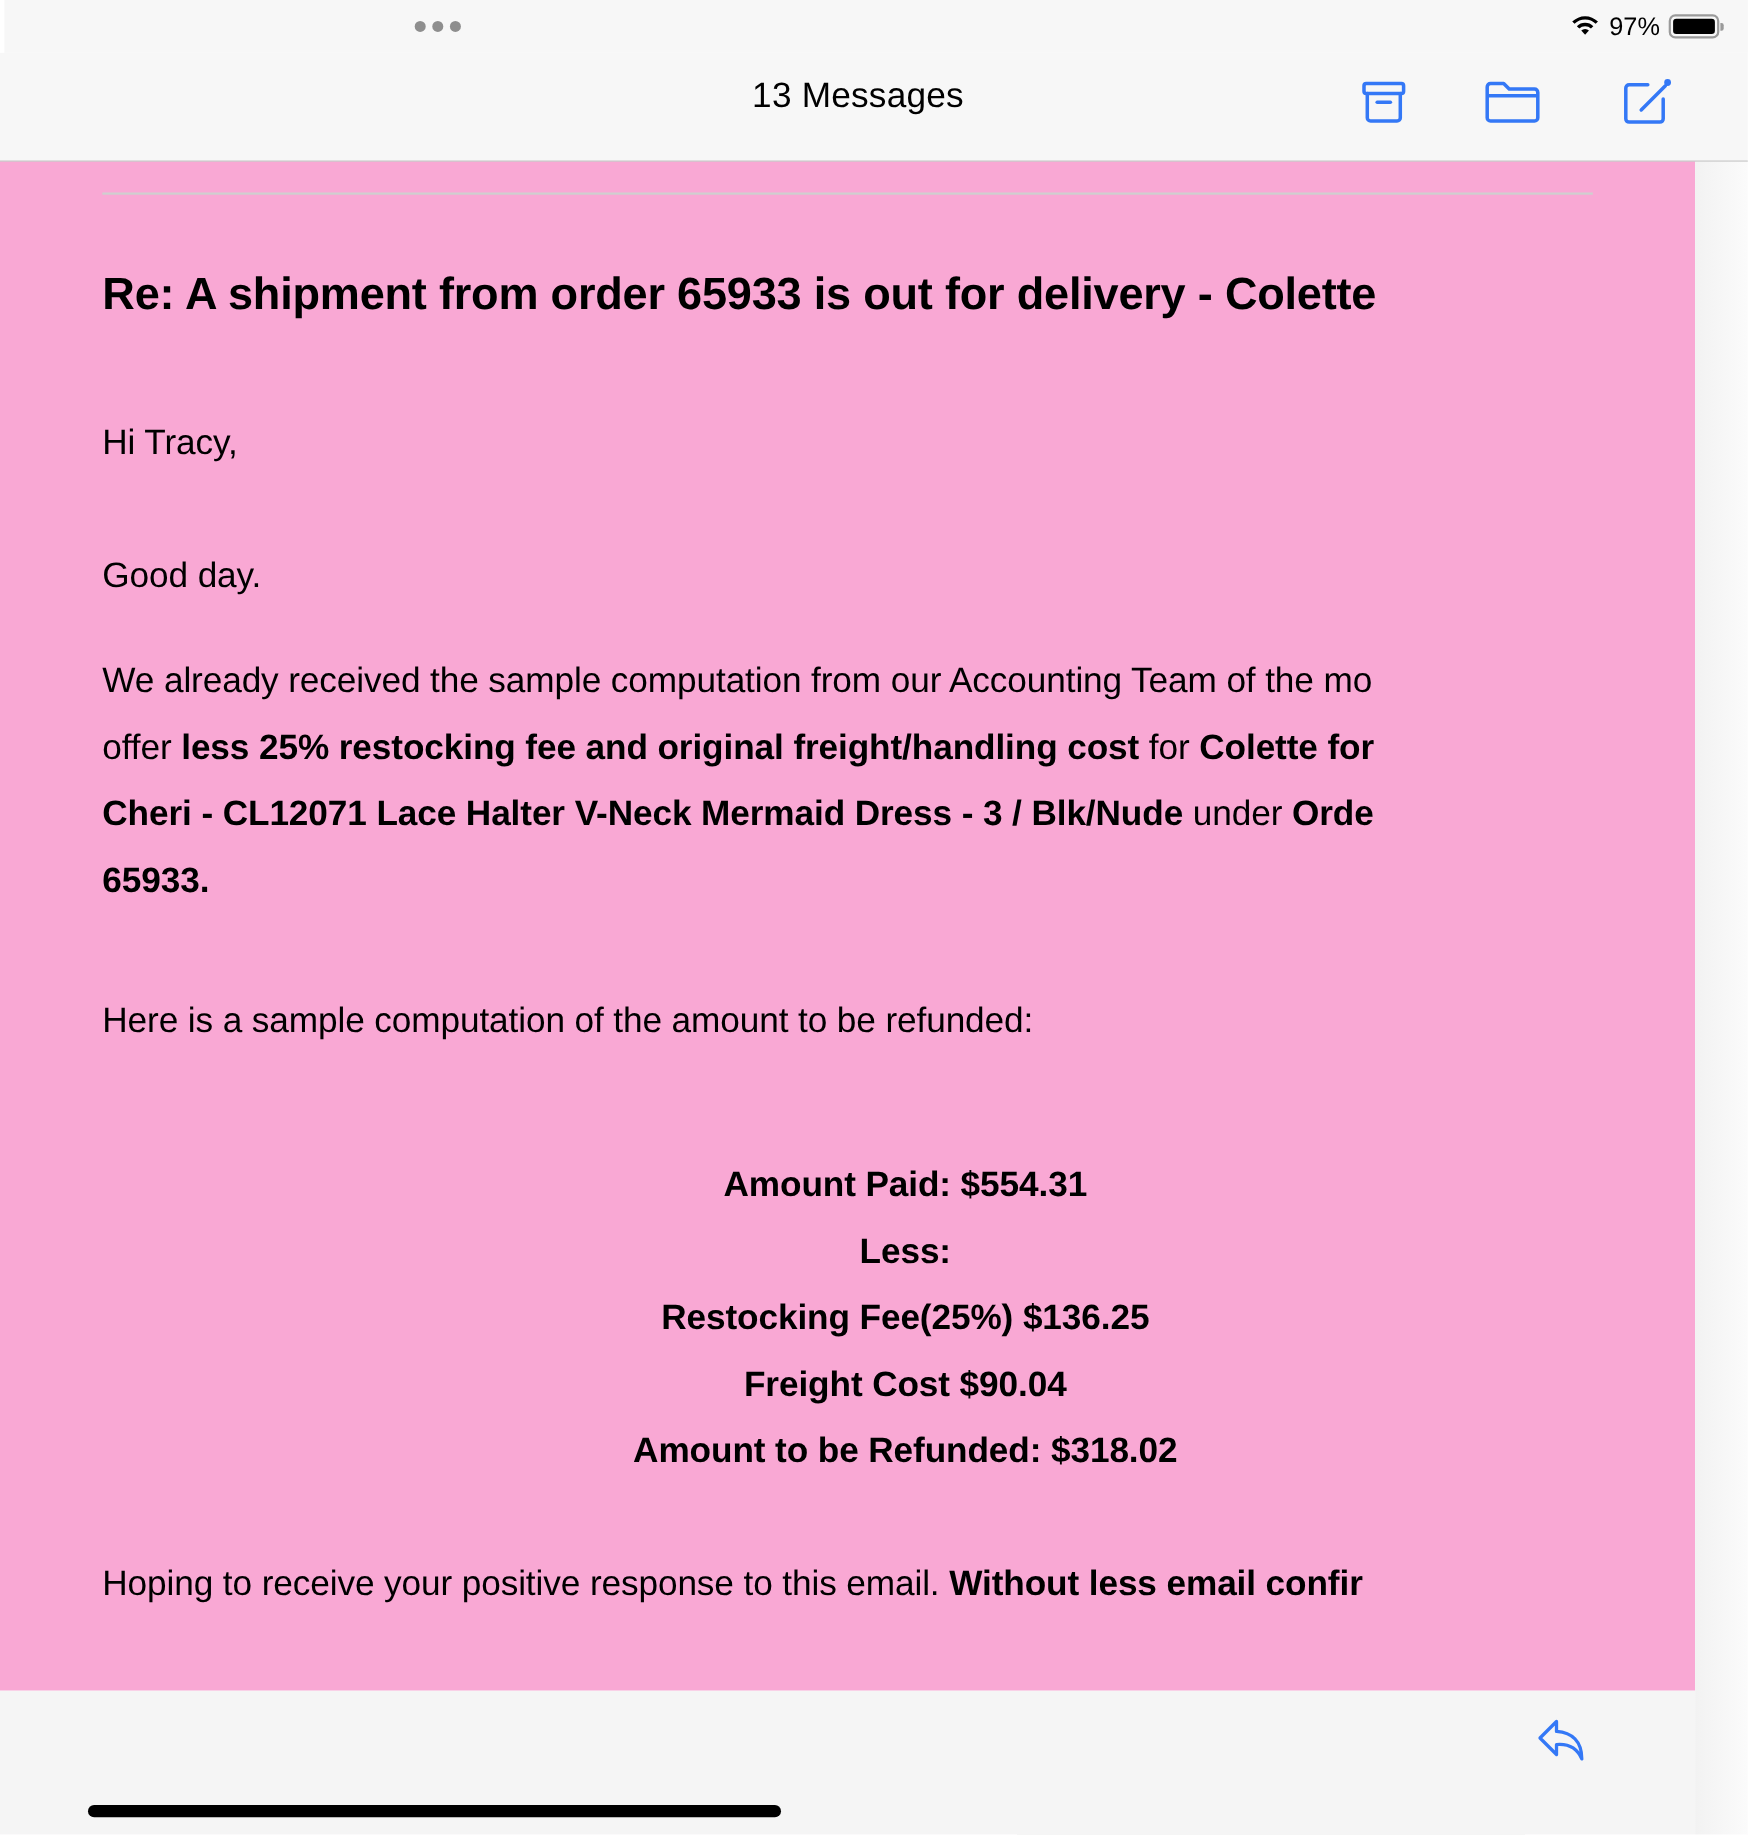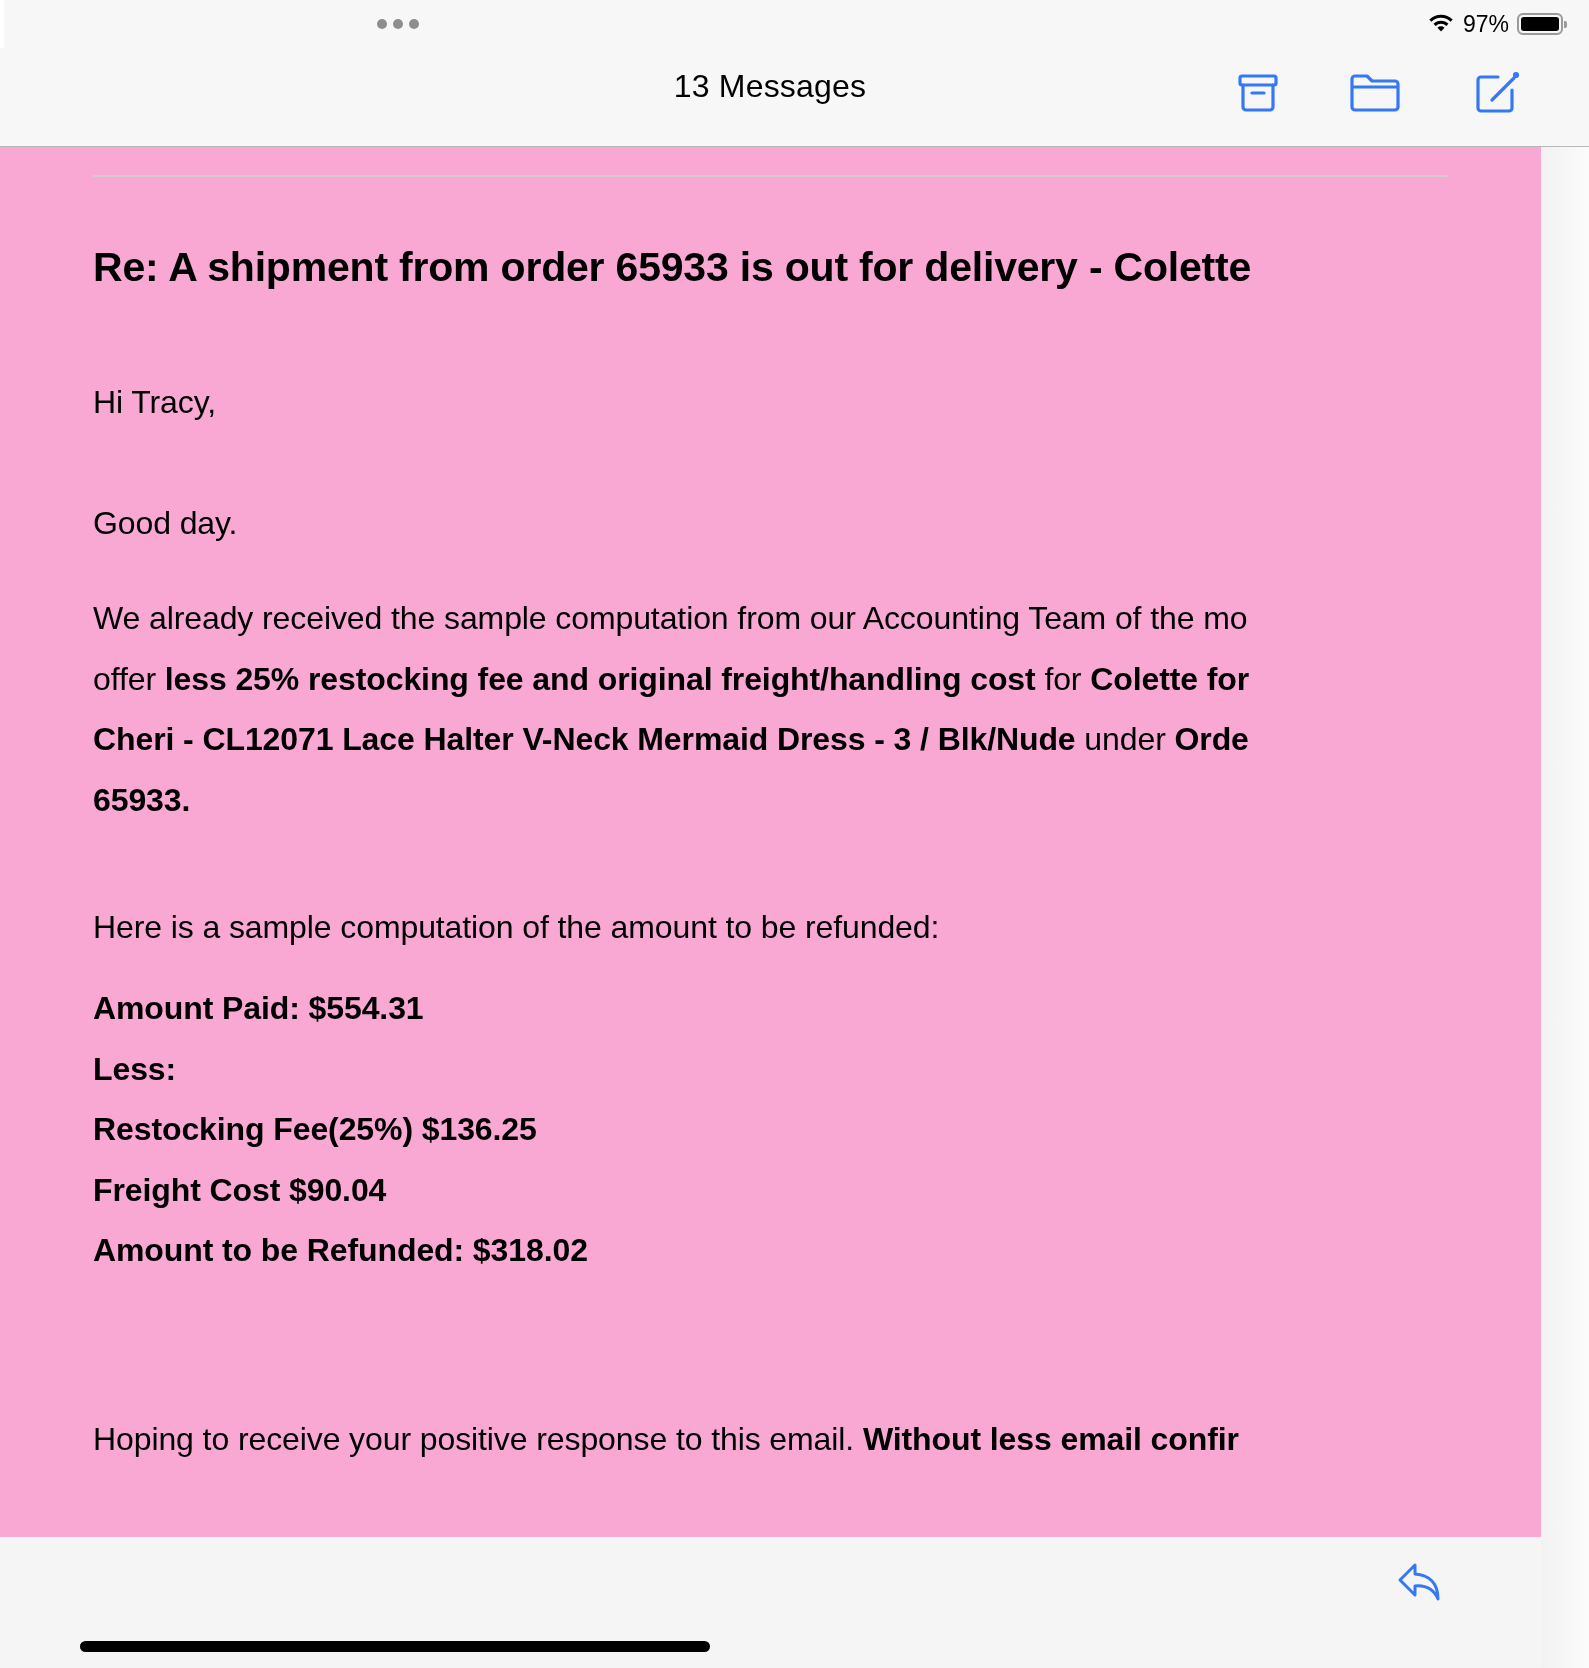--- a/index.html
+++ b/index.html
@@ -89,21 +89,21 @@
       box-sizing: border-box;
     }
     .nav-title {
       position: absolute;
       left: 0; right: 0;
       top: 20px;
       text-align: center;
       font-size: 32px;
       font-weight: 500;
       letter-spacing: 0.2px;
-      padding-left: 0;
+      padding-left: 10px;
       width: 1540px;
     }
     .nav-icon {
       position: absolute;
       top: 22px;
       width: 50px;
       height: 50px;
       display: flex;
       align-items: center;
       justify-content: center;
@@ -255,21 +255,21 @@
 
     <div class="body-text" style="top:441px;">
       <div><span>We already received the sample computation from our Accounting Team of the mo</span></div>
       <div><span>offer </span><b>less 25% restocking fee and original freight/handling cost</b><span> for </span><b>Colette for</b></div>
       <div><b>Cheri - CL12071 Lace Halter V-Neck Mermaid Dress - 3 / Blk/Nude</b><span> under </span><b>Orde</b></div>
       <div><b>65933.</b></div>
     </div>
 
     <div class="body-text" style="top:750px;">Here is a sample computation of the amount to be refunded:</div>
 
-    <div class="body-text" style="top:831px; font-weight:bold;">
+    <div class="body-text" style="top:899px; font-weight:bold;text-align:center;">
       <div>Amount Paid: $554.31</div>
       <div>Less:</div>
       <div>Restocking Fee(25%) $136.25</div>
       <div>Freight Cost $90.04</div>
       <div>Amount to be Refunded: $318.02</div>
     </div>
 
     <div class="body-text" style="top:1262px;">
       <span>Hoping to receive your positive response to this email. </span><b>Without less email confir</b>
     </div>

